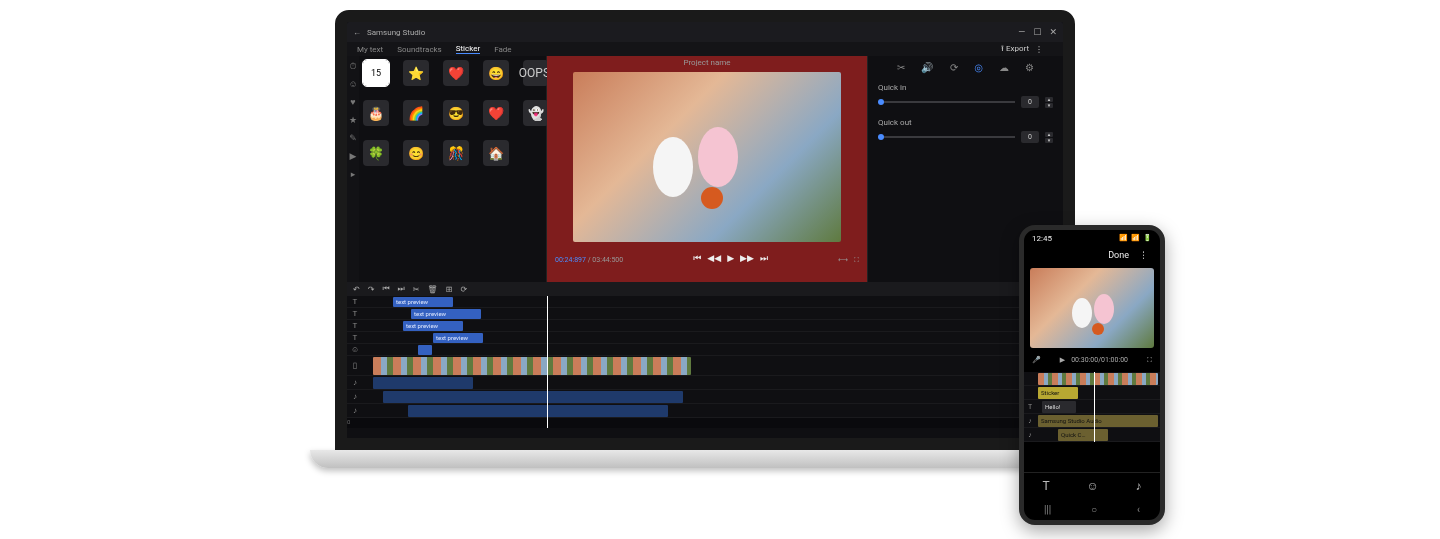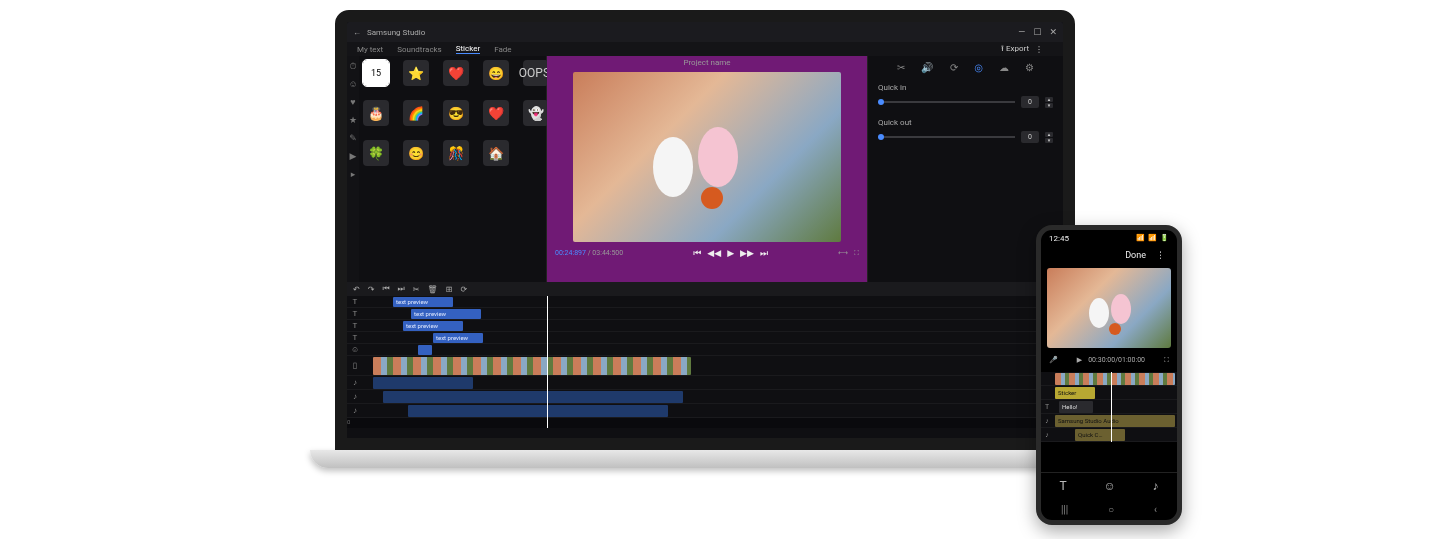--- a/index.html
+++ b/index.html
@@ -111,21 +111,21 @@
   font-size: 13px;
   cursor: pointer;
 }
 .sticker.selected { outline: 1px solid #fff; background: #fff; color: #000; font-size: 9px; }
 
 
 .centerpanel {
   flex: 1;
   display: flex;
   flex-direction: column;
-  background: #701a75;
+  background: #7f1d1d;
 }
 .projtitle {
   height: 14px;
   text-align: center;
   font-size: 8px;
   color: #999;
   line-height: 14px;
 }
 .preview {
   margin: 2px auto 0;
@@ -154,21 +154,21 @@
 .bball {
   position: absolute;
   width: 22px; height: 22px;
   border-radius: 50%;
   background: #d65a1f;
   left: 128px; top: 115px;
 }
 .playbar {
   height: 22px;
   display: flex;
-  align-items: center;
+  align-items: flex-end;
   padding: 0 8px;
   font-size: 7px;
   color: #999;
 }
 .timecode { color: #4a8cff; }
 .playctr { margin: 0 auto; display: flex; gap: 6px; }
 .playctr span { cursor: pointer; color: #eee; font-size: 9px; }
 .playright { display: flex; gap: 6px; }
 .playright span { cursor: pointer; }
 
@@ -282,21 +282,21 @@
   background: #0a0a0d;
   display: flex;
   font-size: 6px;
   color: #666;
 }
 .ruler span { width: 34px; }
 
 
 .phone {
   position: absolute;
-  right: 258px;
+  right: 275px;
   top: 225px;
   width: 146px;
   height: 300px;
   background: #000;
   border: 5px solid #2a2a2a;
   border-radius: 16px;
   overflow: hidden;
   color: #eee;
   box-shadow: 0 6px 18px rgba(0,0,0,.35);
 }

